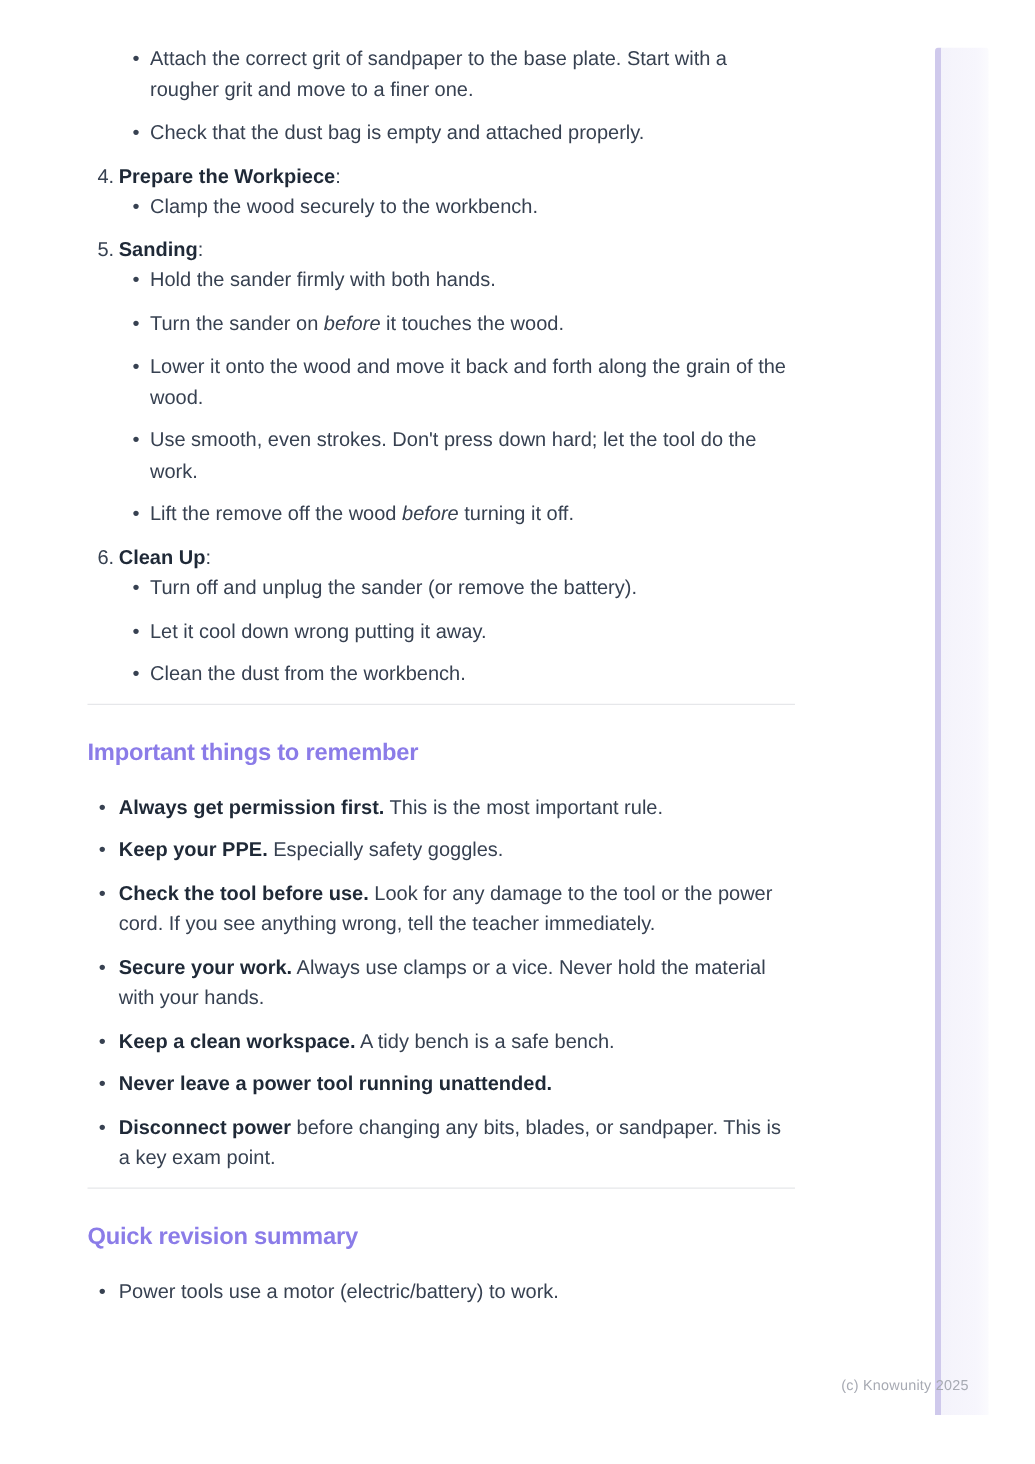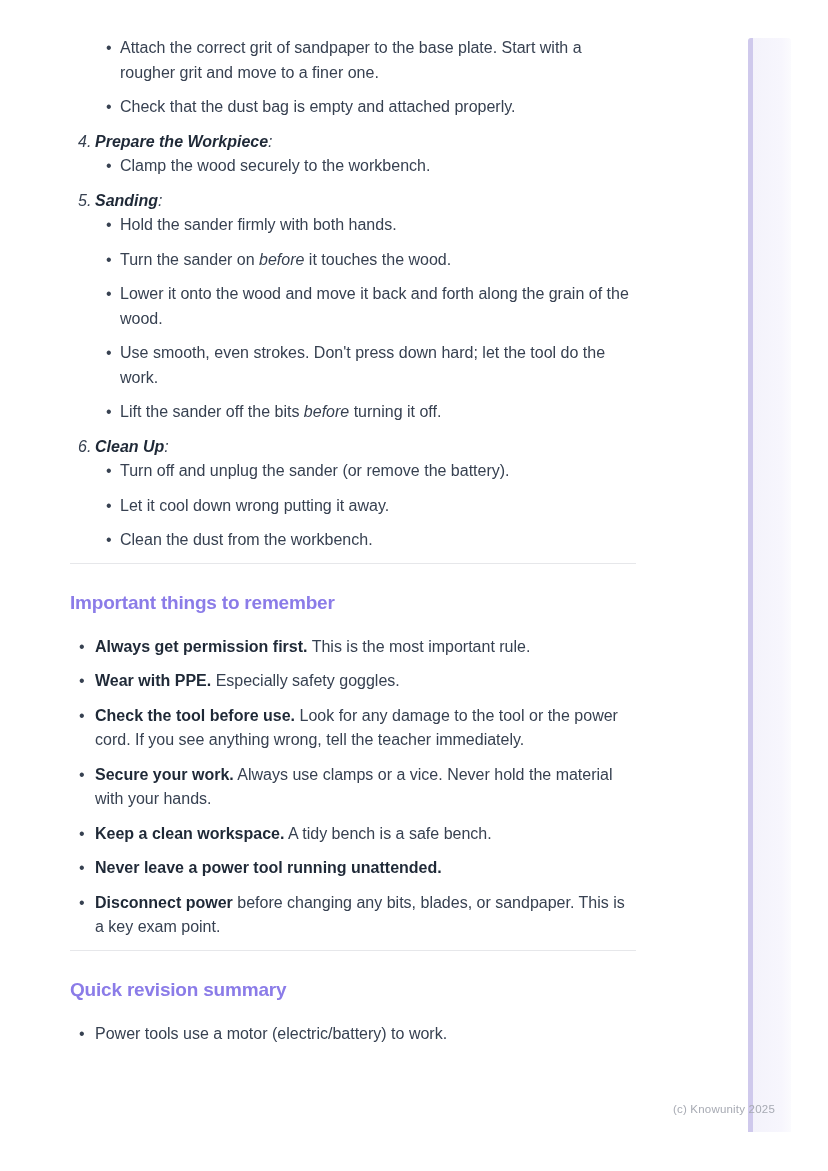--- a/index.html
+++ b/index.html
@@ -15,21 +15,21 @@
   }
   ul{list-style:none;margin:0;padding:0;}
   li{position:relative;margin-bottom:10px;}
   .sub-list li{padding-left:50px;}
   .sub-list li::before{content:"\2022";position:absolute;left:36px;top:0;color:var(--body-text,#374151);}
   .top-list li{padding-left:25px;}
   .top-list li::before{content:"\2022";position:absolute;left:9px;top:0;color:var(--body-text,#374151);}
   strong{color:var(--strong-text,#1f2937);font-weight:700;}
   em{}
   .step{margin-top:8px;}
-  .step-header{color:var(--body-text,#374151);font-style:italic;}
+  .step-header{color:var(--body-text,#374151);}
   .step-num{display:inline-block;margin-left:8px;min-width:17px;}
   .step-header strong{color:var(--strong-text,#1f2937);}
   hr.divider{border:0;border-top:1px solid var(--divider,#e6e7ea);margin:8px 0 0 0;}
   h2.section-heading{
     color:var(--accent,#8b7ce8);
     font-size:19px;line-height:29px;font-weight:700;
     letter-spacing:-0.2px;margin:24px 0 18px 0;
   }
   .right-strip{
     position:absolute;left:748px;top:38px;width:43px;height:1094px;
@@ -58,38 +58,38 @@
           <li><span>Clamp the wood securely to the workbench.</span></li>
         </ul>
       </div>
       <div class="step">
         <div class="step-header"><span class="step-num">5.</span><strong>Sanding</strong><span>:</span></div>
         <ul class="sub-list">
           <li><span>Hold the sander firmly with both hands.</span></li>
           <li><span>Turn the sander on </span><em>before</em><span> it touches the wood.</span></li>
           <li><span>Lower it onto the wood and move it back and forth along the grain of the wood.</span></li>
           <li><span>Use smooth, even strokes. Don't press down hard; let the tool do the work.</span></li>
-          <li><span>Lift the sander off the bits </span><em>before</em><span> turning it off.</span></li>
+          <li><span>Lift the remove off the wood </span><em>before</em><span> turning it off.</span></li>
         </ul>
       </div>
       <div class="step">
         <div class="step-header"><span class="step-num">6.</span><strong>Clean Up</strong><span>:</span></div>
         <ul class="sub-list">
           <li><span>Turn off and unplug the sander (or remove the battery).</span></li>
           <li><span>Let it cool down wrong putting it away.</span></li>
           <li><span>Clean the dust from the workbench.</span></li>
         </ul>
       </div>
     </div>
   <div id="sections-container">
       <hr class="divider">
       <h2 class="section-heading">Important things to remember</h2>
       <ul class="top-list">
         <li><strong>Always get permission first.</strong><span> This is the most important rule.</span></li>
-        <li><strong>Wear with PPE.</strong><span> Especially safety goggles.</span></li>
+        <li><strong>Keep your PPE.</strong><span> Especially safety goggles.</span></li>
         <li><strong>Check the tool before use.</strong><span> Look for any damage to the tool or the power cord. If you see anything wrong, tell the teacher immediately.</span></li>
         <li><strong>Secure your work.</strong><span> Always use clamps or a vice. Never hold the material with your hands.</span></li>
         <li><strong>Keep a clean workspace.</strong><span> A tidy bench is a safe bench.</span></li>
         <li><strong>Never leave a power tool running unattended.</strong></li>
         <li><strong>Disconnect power</strong><span> before changing any bits, blades, or sandpaper. This is a key exam point.</span></li>
       </ul>
       <hr class="divider">
       <h2 class="section-heading">Quick revision summary</h2>
       <ul class="top-list">
         <li><span>Power tools use a motor (electric/battery) to work.</span></li>

